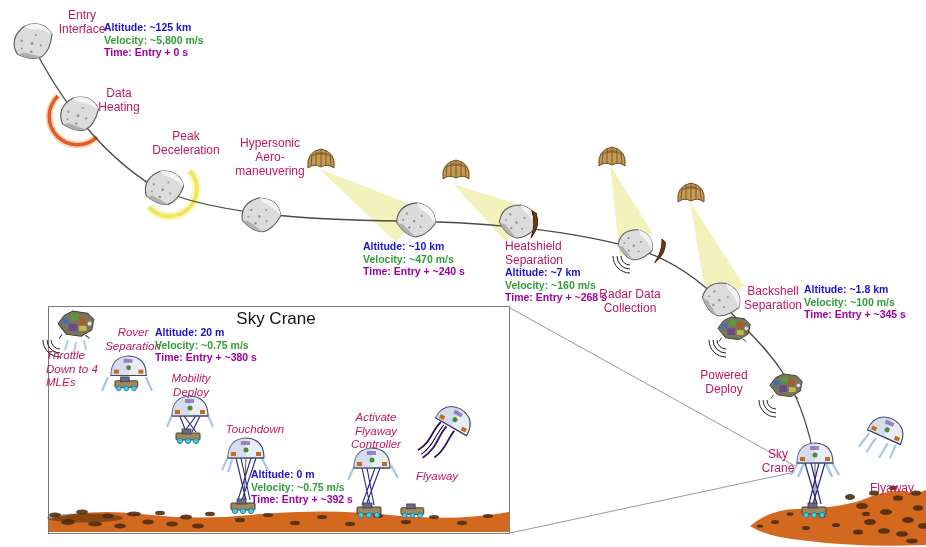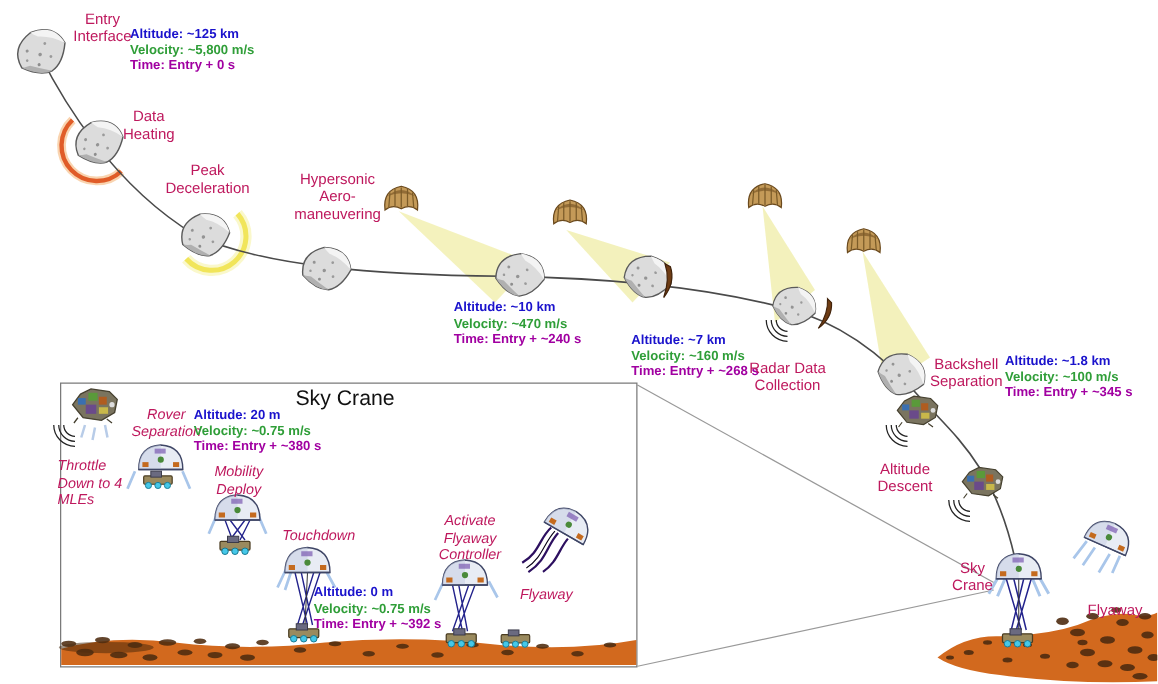--- a/index.html
+++ b/index.html
@@ -249,51 +249,52 @@
 </svg>
 
 <div class="lbl" style="left:50px;top:8px;width:64px;">Entry Interface</div>
 <div class="stats" style="left:104px;top:21px;">
   <div class="alt">Altitude: ~125 km</div>
   <div class="vel">Velocity: ~5,800 m/s</div>
   <div class="tim">Time: Entry + 0 s</div>
 </div>
 
 <div class="lbl" style="left:90px;top:86px;width:58px;">Data Heating</div>
-<div class="lbl" style="left:122px;top:129px;width:88px;">Peak Deceleration</div>
+<div class="lbl" style="left:142px;top:129px;width:88px;">Peak Deceleration</div>
 <div class="lbl" style="left:227px;top:136px;width:86px;">Hypersonic Aero- maneuvering</div>
 
 <div class="stats" style="left:363px;top:240px;">
   <div class="alt">Altitude: ~10 km</div>
   <div class="vel">Velocity: ~470 m/s</div>
   <div class="tim">Time: Entry + ~240 s</div>
 </div>
 
+<div class="lbl left" style="left:505px;top:239px;width:80px;">Heatshield Separation</div>
 <div class="stats" style="left:505px;top:266px;">
   <div class="alt">Altitude: ~7 km</div>
   <div class="vel">Velocity: ~160 m/s</div>
   <div class="tim">Time: Entry + ~268 s</div>
 </div>
 
 <div class="lbl" style="left:598px;top:287px;width:64px;">Radar Data Collection</div>
 
 <div class="lbl" style="left:741px;top:284px;width:64px;">Backshell Separation</div>
 <div class="stats" style="left:804px;top:283px;">
   <div class="alt">Altitude: ~1.8 km</div>
   <div class="vel">Velocity: ~100 m/s</div>
   <div class="tim">Time: Entry + ~345 s</div>
 </div>
 
-<div class="lbl" style="left:694px;top:368px;width:60px;">Altitude Descent</div>
+<div class="lbl" style="left:694px;top:368px;width:60px;">Powered Deploy</div>
 <div class="lbl" style="left:755px;top:447px;width:46px;">Sky Crane</div>
 <div class="lbl" style="left:862px;top:481px;width:60px;">Flyaway</div>
 
 <div class="inset-title" style="left:226px;top:309px;width:100px;">Sky Crane</div>
 
-<div class="lbl sm left" style="left:46px;top:367px;width:60px;">Throttle Down to 4 MLEs</div>
+<div class="lbl sm left" style="left:46px;top:349px;width:60px;">Throttle Down to 4 MLEs</div>
 
 <div class="lbl sm" style="left:105px;top:326px;width:56px;">Rover Separation</div>
 <div class="stats" style="left:155px;top:326px;">
   <div class="alt">Altitude: 20 m</div>
   <div class="vel">Velocity: ~0.75 m/s</div>
   <div class="tim">Time: Entry + ~380 s</div>
 </div>
 
 <div class="lbl sm" style="left:166px;top:372px;width:50px;">Mobility Deploy</div>
 

